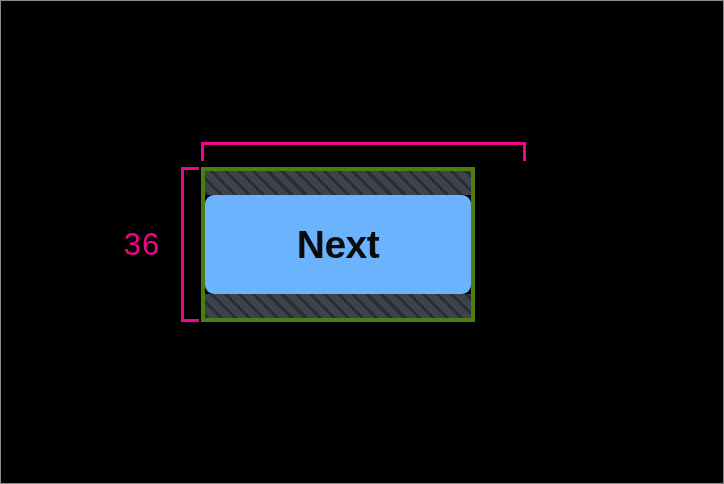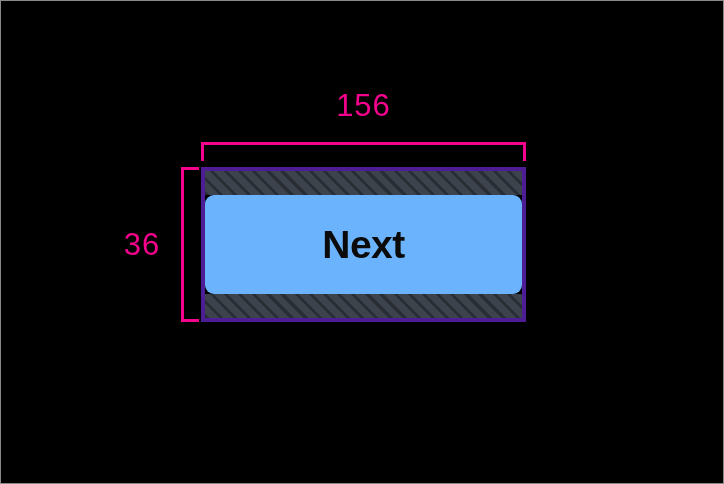--- a/index.html
+++ b/index.html
@@ -98,24 +98,24 @@
     height: 3px;
   }
   #height-bracket .tick-t { top: 0; }
   #height-bracket .tick-b { bottom: 0; }
 
   
   #element-box {
     position: absolute;
     left: 200px;
     top: 166px;
-    width: 325px;
+    width: 274px;
     height: 155px;
     box-sizing: border-box;
-    border: 4px solid #4c1d95;
+    border: 4px solid #4d7c0f;
     background: #000000;
     display: flex;
     flex-direction: column;
   }
 
   
   .spacing-strip {
     flex: 0 0 24px;
     background-color: #3c434c;
     background-image: repeating-linear-gradient(
@@ -142,21 +142,20 @@
     font-family: "Liberation Sans", sans-serif;
     letter-spacing: -0.5px;
     user-select: none;
   }
 </style>
 </head>
 <body>
 
 <div id="screen">
 
-  <div id="width-label">156</div>
 
   <div id="width-bracket">
     <div class="bar dim-line"></div>
     <div class="tick-l dim-line"></div>
     <div class="tick-r dim-line"></div>
   </div>
 
   <div id="height-label">36</div>
 
   <div id="height-bracket">

